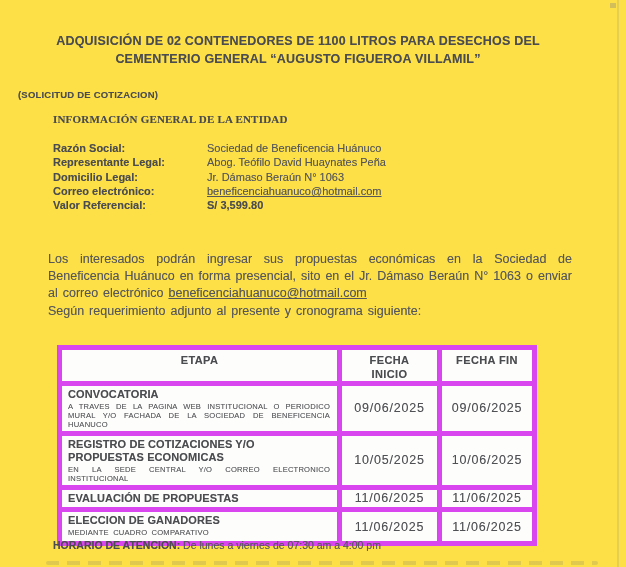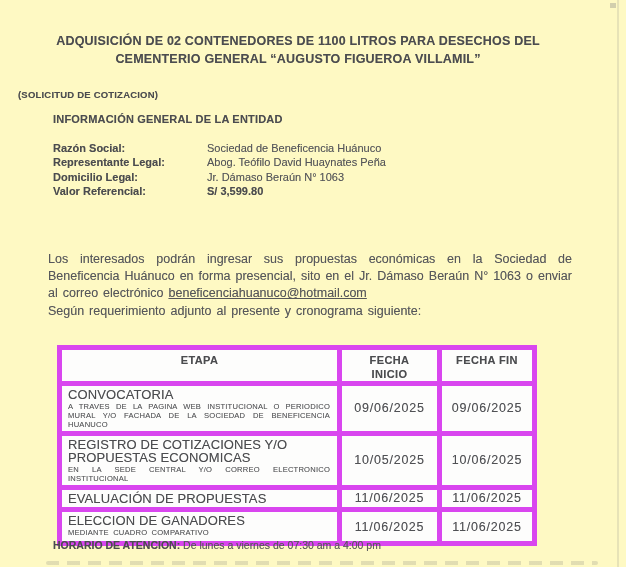--- a/index.html
+++ b/index.html
@@ -1,36 +1,36 @@
 <!DOCTYPE html>
 <html><head>
 <meta charset="utf-8">
 <style>
   * { margin:0; padding:0; box-sizing:border-box; }
   body { margin:0; background:#ffffff; }
   .page {
     position:relative; width:626px; height:567px;
-    background:#fef9c3; overflow:hidden;
+    background:#fde047; overflow:hidden;
     font-family:"Liberation Sans", sans-serif;
     color:#55565a;
     text-shadow:0 0 .4px rgba(90,90,92,.45);
   }
   .doc-title {
     position:absolute; top:33px; left:48px; width:500px;
     text-align:center; font-weight:bold; font-size:12.5px;
     line-height:17.5px; color:#4b4c4f; letter-spacing:.2px;
   }
   .doc-subtitle {
     position:absolute; top:89px; left:18px; width:500px;
     text-align:left; font-weight:bold; font-size:9.5px;
     color:#4b4c4f; letter-spacing:.2px;
   }
   .section-heading {
     position:absolute; top:113px; left:53px;
-    font-weight:bold; font-size:11px; color:#4b4c4f; letter-spacing:.2px;
+    font-weight:bold; font-size:11px; color:#4b4c4f; letter-spacing:.2px;font-family:Liberation Serif, serif;
   }
   .fields { position:absolute; top:141px; left:53px; width:430px; }
   .field-row { display:flex; height:14.3px; align-items:center; font-size:11px; }
   .field-label { width:154px; font-weight:bold; color:#4b4c4f; flex:none; }
   .field-value { color:#55565a; white-space:nowrap; }
   .field-value.bold { font-weight:bold; color:#4b4c4f; }
   .email { text-decoration:underline; color:#55565a; cursor:pointer; }
   .intro {
     position:absolute; top:251px; left:48px; width:524px;
     font-size:12.5px; line-height:17.2px; text-align:justify;
@@ -44,21 +44,21 @@
   table.sched { border-collapse:collapse; table-layout:fixed; width:475px; background:#fdfdfc; }
   table.sched th, table.sched td { border:5px solid #d946ef; }
   col.c1 { width:280px; } col.c2 { width:100px; } col.c3 { width:95px; }
   table.sched thead tr { height:33px; }
   table.sched th {
     font-size:11px; font-weight:bold; vertical-align:top; text-align:center;
     padding-top:4px; line-height:13.5px; color:#4b4c4f; letter-spacing:.4px;
   }
   .hdr-narrow { width:52px; margin:0 auto; }
   td.cell-stage { padding:2px 7px 2px 6px; vertical-align:top; }
-  .stage { font-size:13px; font-weight:normal; color:#4b4c4f; line-height:13.5px; letter-spacing:.1px; }
+  .stage { font-size:11px; font-weight:bold; color:#4b4c4f; line-height:13.5px; letter-spacing:.1px; }
   .detail { font-size:7.6px; color:#5a5b5e; line-height:9px; letter-spacing:.2px; text-align:justify; word-spacing:2px; }
   td.date { text-align:center; font-size:12.5px; color:#505155; letter-spacing:.8px; white-space:nowrap; }
   tr.r0 { height:49px; } tr.r1 { height:54px; } tr.r2 { height:16px; } tr.r3 { height:34px; }
   .office-hours { position:absolute; top:539px; left:53px; font-size:10.5px; color:#56575b; }
   .office-hours .lead { font-weight:bold; color:#4b4c4f; }
   
   .scan-edge-line { position:absolute; top:0; left:617px; width:2px; height:567px; background:rgba(130,130,132,.18); }
   .scan-corner-speck { position:absolute; top:3px; left:610px; width:6px; height:5px; background:rgba(130,130,132,.35); }
   .scan-cutoff-text {
     position:absolute; top:561px; left:46px; width:552px; height:4px; border-radius:2px;
@@ -84,20 +84,24 @@
       <span class="field-label">Razón Social:</span>
       <span class="field-value">Sociedad de Beneficencia Huánuco</span>
     </div>
     <div class="field-row">
       <span class="field-label">Representante Legal:</span>
       <span class="field-value">Abog. Teófilo David Huaynates Peña</span>
     </div>
     <div class="field-row">
       <span class="field-label">Domicilio Legal:</span>
       <span class="field-value">Jr. Dámaso Beraún N° 1063</span>
+    </div>
+    <div class="field-row">
+      <span class="field-label">Correo electrónico:</span>
+      <span class="field-value email">beneficenciahuanuco@hotmail.com</span>
     </div>
     <div class="field-row">
       <span class="field-label">Valor Referencial:</span>
       <span class="field-value bold">S/ 3,599.80</span>
     </div>
   </div>
 
   <p class="intro"><span>Los interesados podrán ingresar sus propuestas económicas en la Sociedad de Beneficencia Huánuco en forma presencial, sito en el Jr. Dámaso Beraún N° 1063 o enviar al correo electrónico </span><span class="email">beneficenciahuanuco@hotmail.com</span></p>
 
   <p class="intro-followup">Según requerimiento adjunto al presente y cronograma siguiente:</p>

